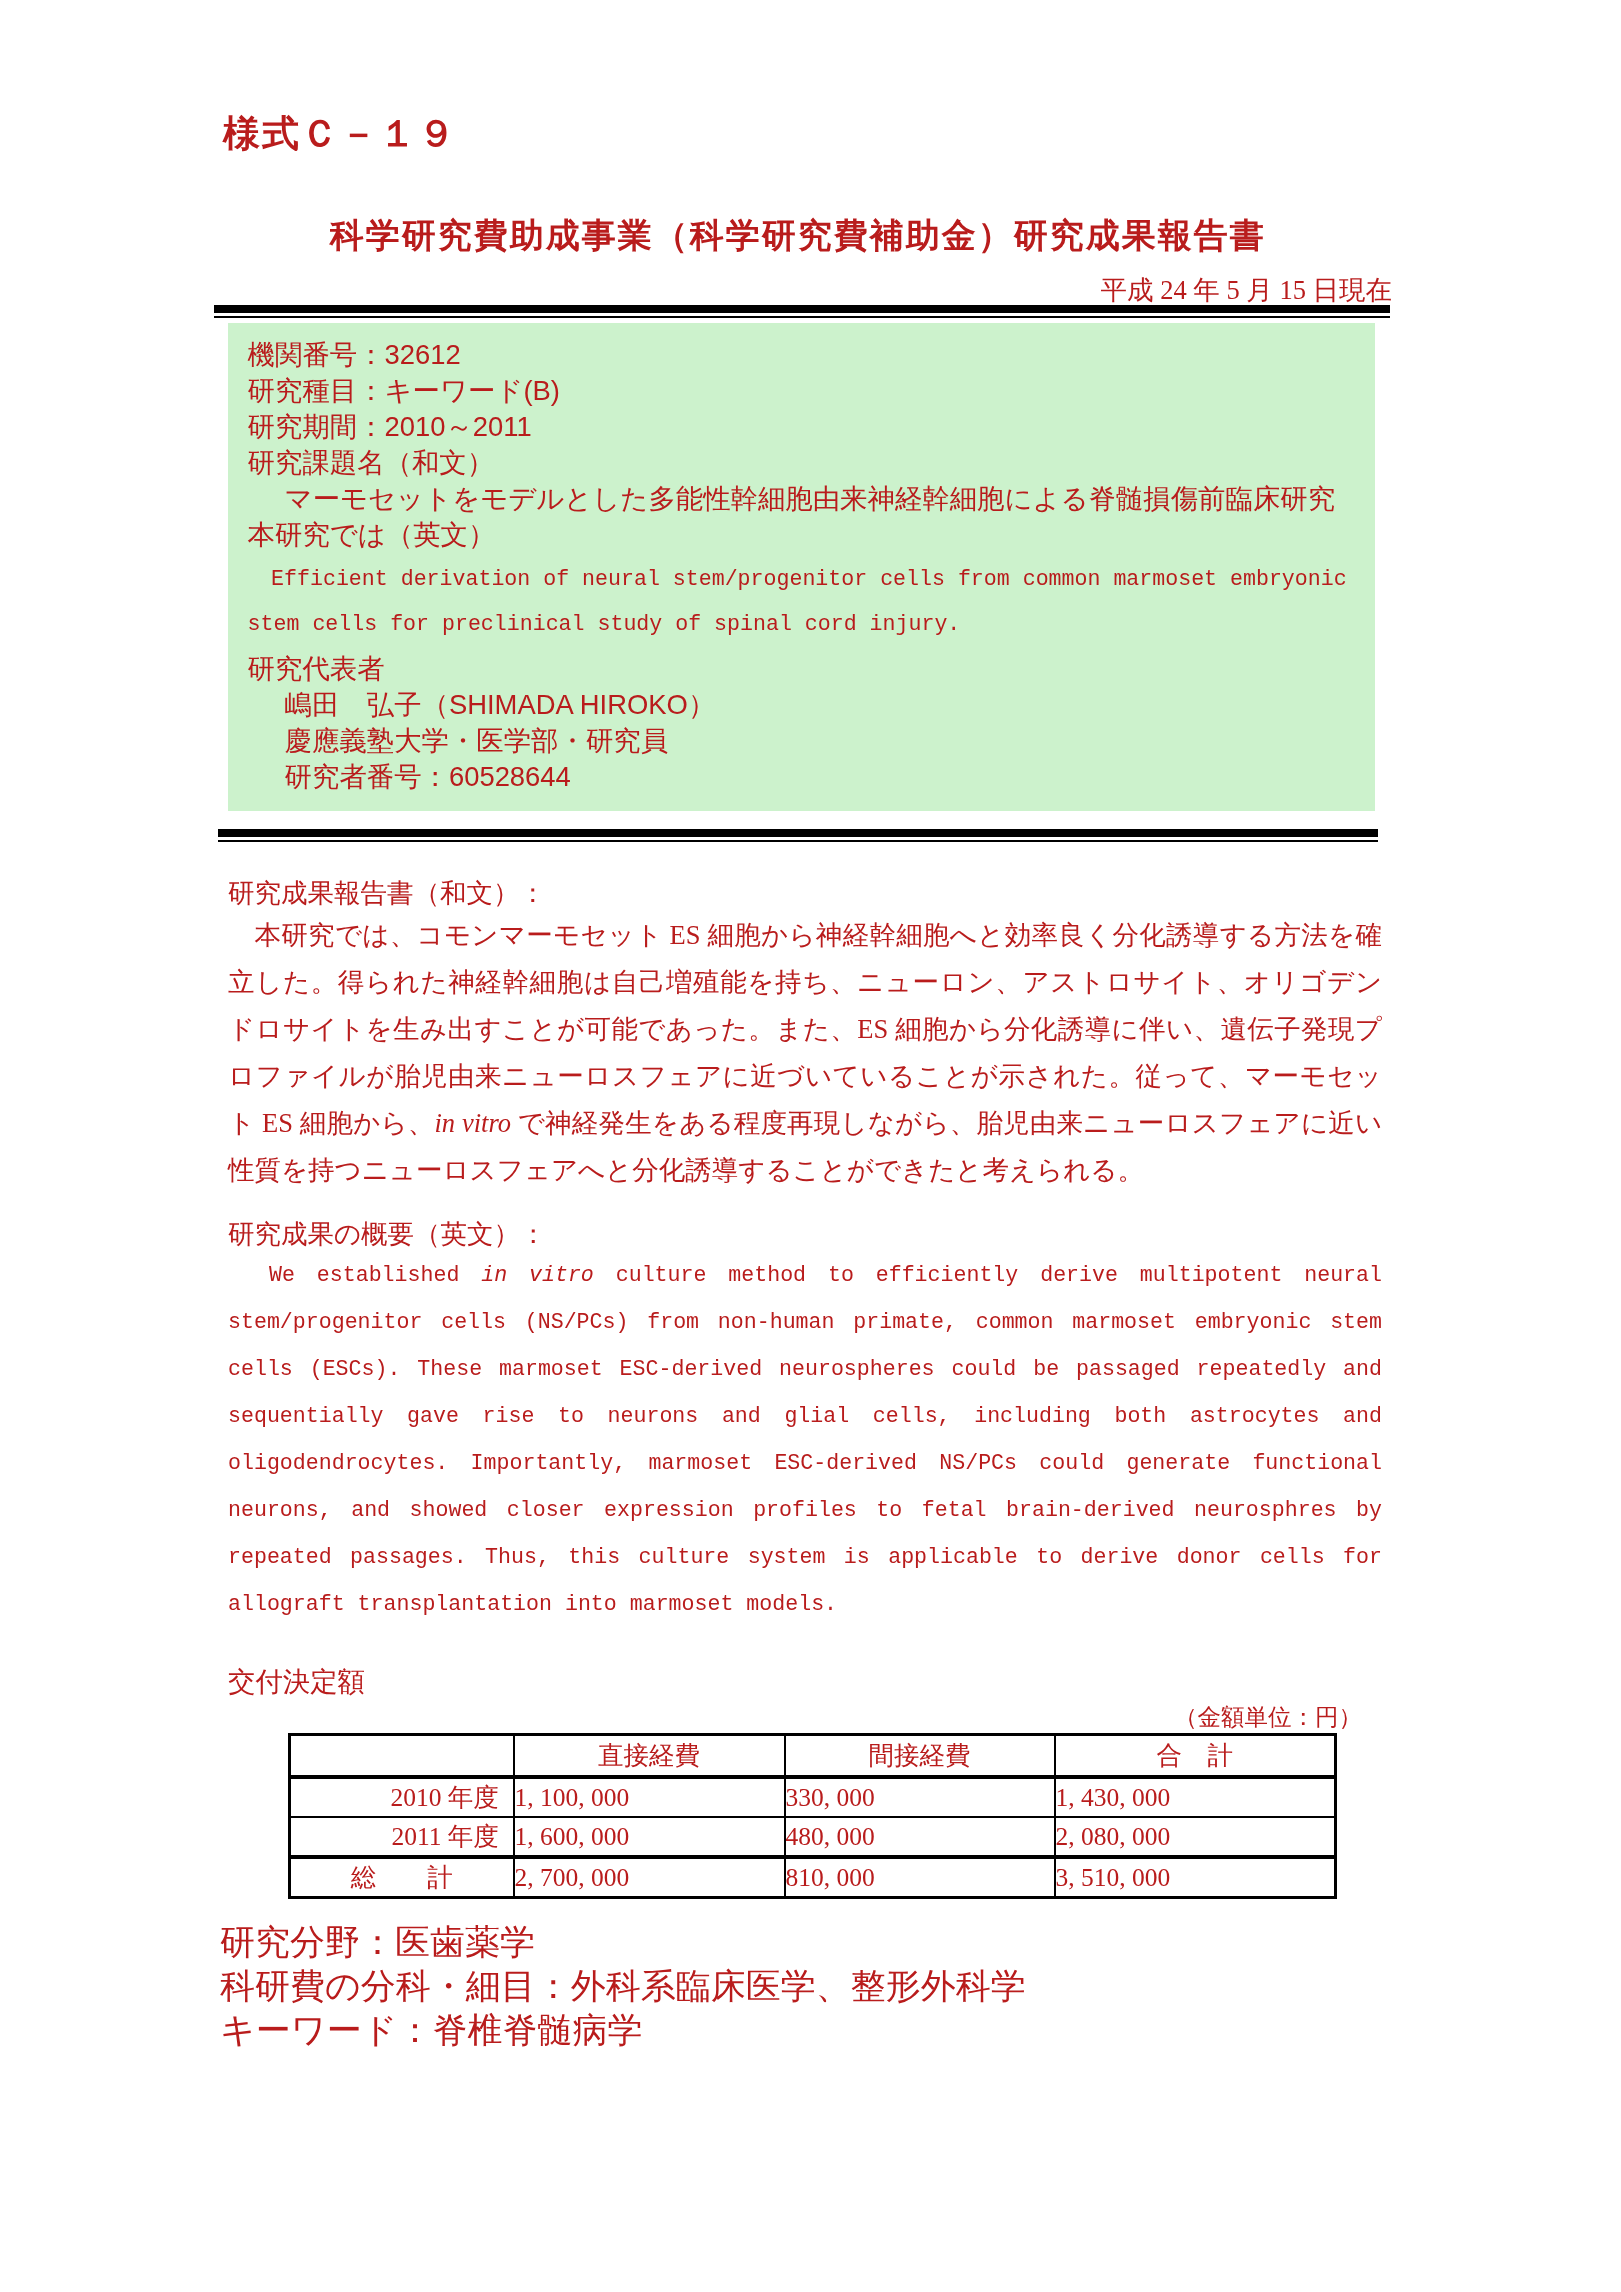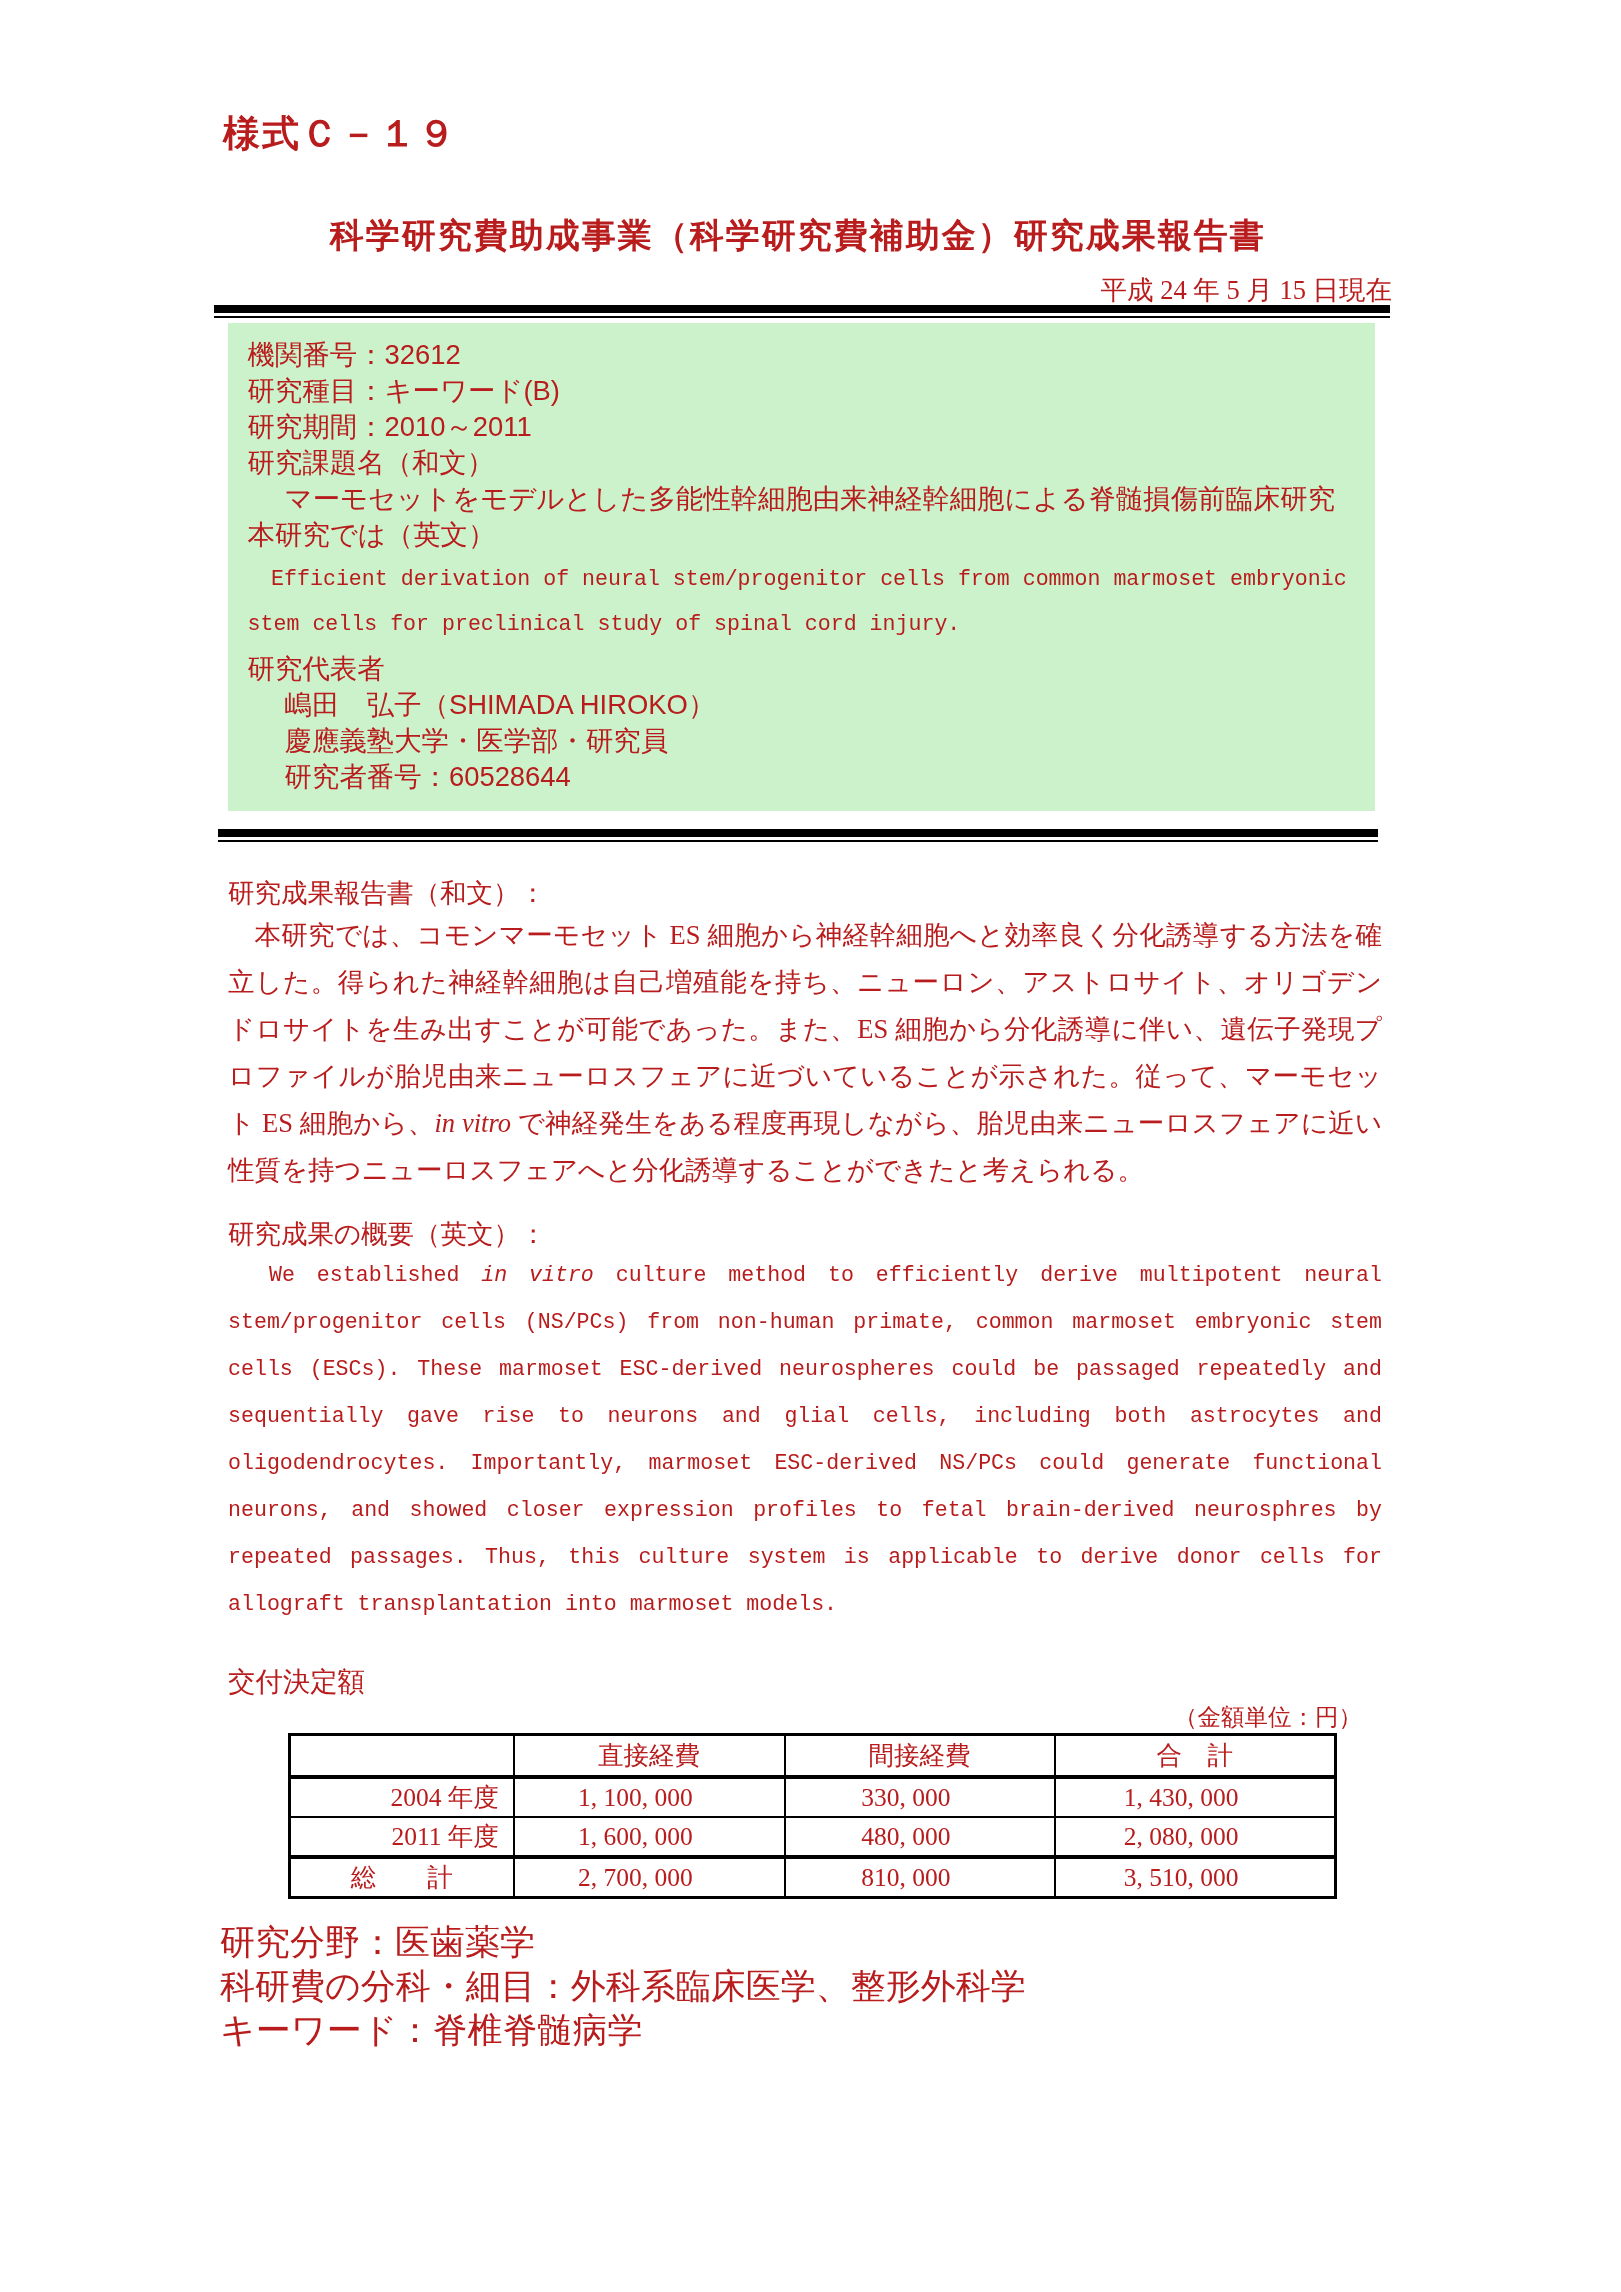--- a/index.html
+++ b/index.html
@@ -98,21 +98,21 @@
     border: 2.9px solid #000;
     padding: 0;
     height: 37px;
     font-weight: normal;
     overflow: hidden;
   }
   table.grant { border: 3.9px solid #000; }
   table.grant tr.hdr th { height: 39px; text-align: center; border-bottom: 4.9px solid #000; }
   table.grant td.rowlabel { text-align: right; padding-right: 13.7px; }
   table.grant td.rowlabel-center { text-align: center; }
-  table.grant td.num { text-align: center; padding-right: 27.4px; }
+  table.grant td.num { text-align: left; padding-right: 27.4px; }
   table.grant tr.total td { border-top: 4.9px solid #000; }
 
   
   .footer-block { left: 220px; top: 1921px; font-size: 35px; line-height: 44px; }
 </style>
 </head>
 <body>
 
 <div class="page">
 
@@ -158,21 +158,21 @@
         <col style="width:281px">
     </colgroup>
     <tbody>
         <tr class="hdr">
       <th></th>
       <th>直接経費</th>
       <th>間接経費</th>
       <th>合　計</th>
     </tr>
     <tr>
-      <td class="rowlabel">2004 年度</td>
+      <td class="rowlabel">2010 年度</td>
       <td class="num">1, 100, 000</td>
       <td class="num">330, 000</td>
       <td class="num">1, 430, 000</td>
     </tr>
     <tr>
       <td class="rowlabel">2011 年度</td>
       <td class="num">1, 600, 000</td>
       <td class="num">480, 000</td>
       <td class="num">2, 080, 000</td>
     </tr>

